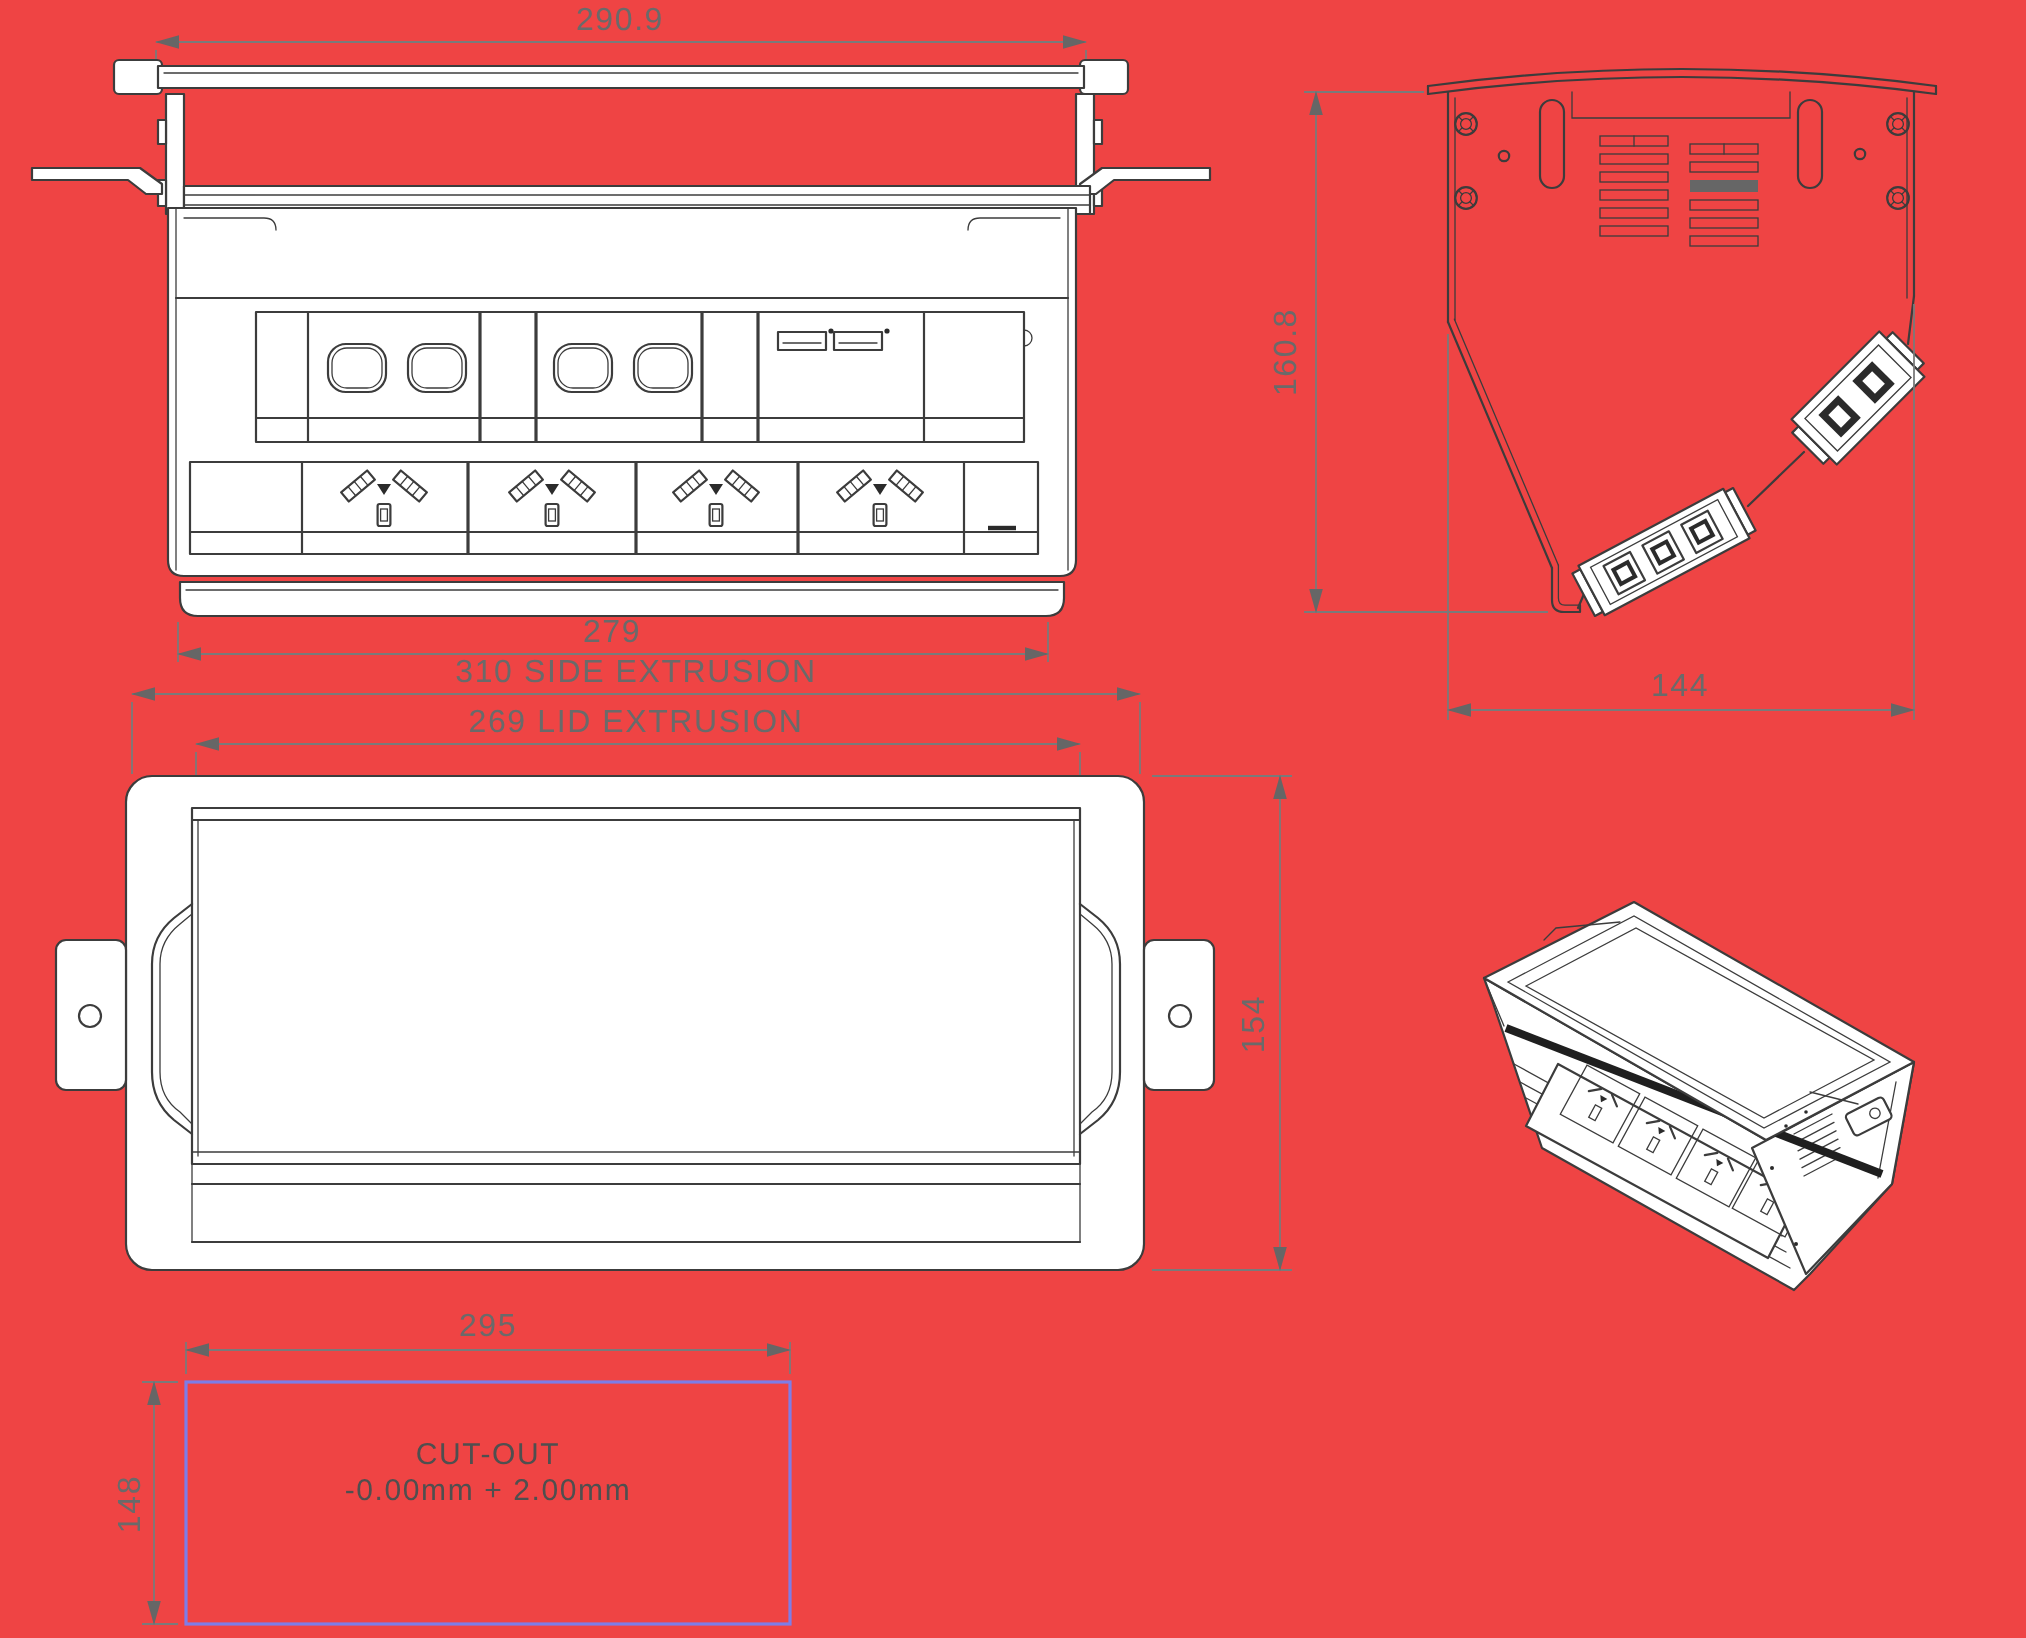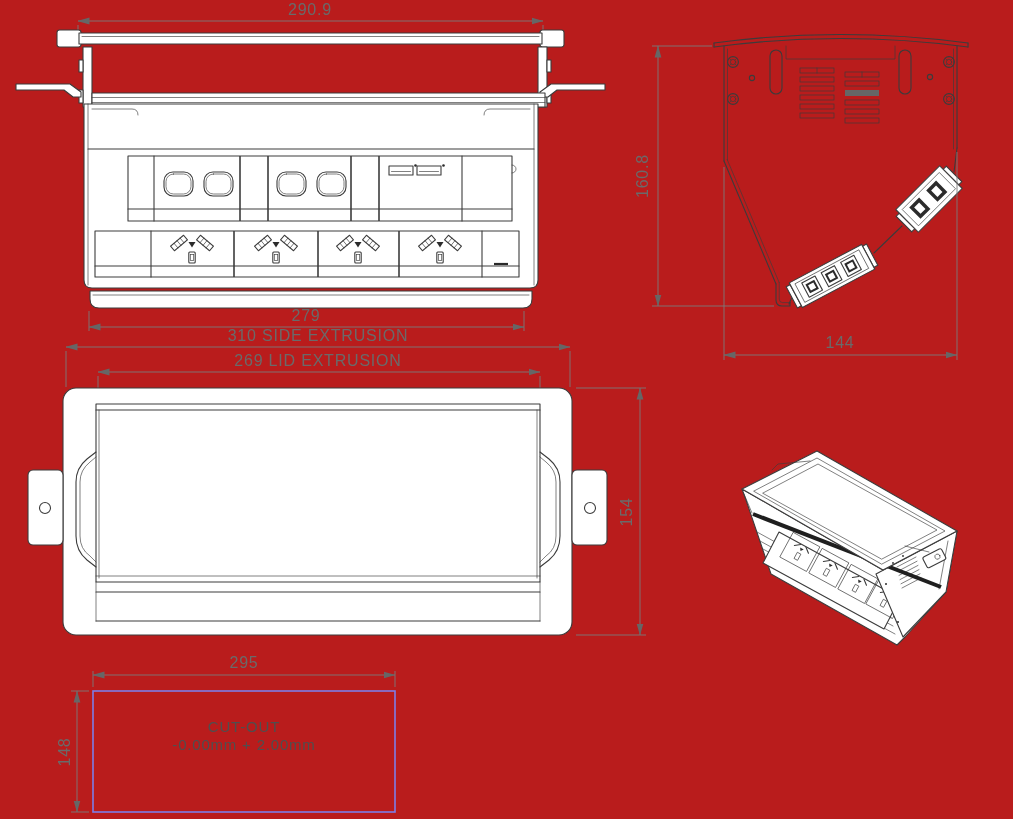--- a/index.html
+++ b/index.html
@@ -1,16 +1,16 @@
 <!DOCTYPE html>
 <html><head>
 <meta charset="utf-8">
 <style>
   html,body{margin:0;padding:0;background:#ffffff}
-  .page{width:1013px;height:819px;position:relative;background:#b91c1c;overflow:hidden}
+  .page{width:1013px;height:819px;position:relative;background:#ef4444;overflow:hidden}
   svg{display:block}
   .ln{stroke:#3c3c3c;stroke-width:1.1;fill:none;stroke-linecap:round;stroke-linejoin:round}
   .lnf{stroke:#3c3c3c;stroke-width:1.1;fill:#fff;stroke-linejoin:round}
   .thin{stroke:#3c3c3c;stroke-width:.65;fill:none;stroke-linecap:round}
   .med{stroke:#3c3c3c;stroke-width:1.6;fill:none}
   .thk{stroke:#2a2a2a;stroke-width:2.2;fill:none}
   .dk{fill:#2b2b2b;stroke:none}
   .wh{fill:#fff;stroke:none}
   .dim{stroke:#7a7a7a;stroke-width:.9;fill:none}
   .dimt{fill:#6a6a6a;font-family:"Liberation Sans",sans-serif;font-size:16px;letter-spacing:.8px;text-anchor:middle}

